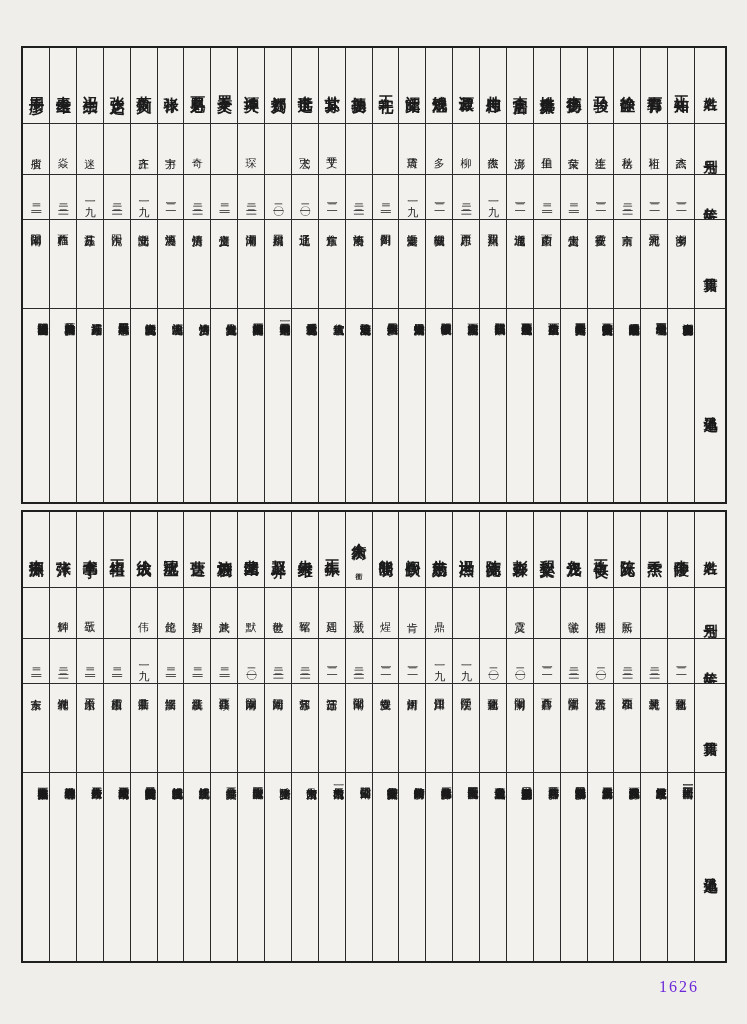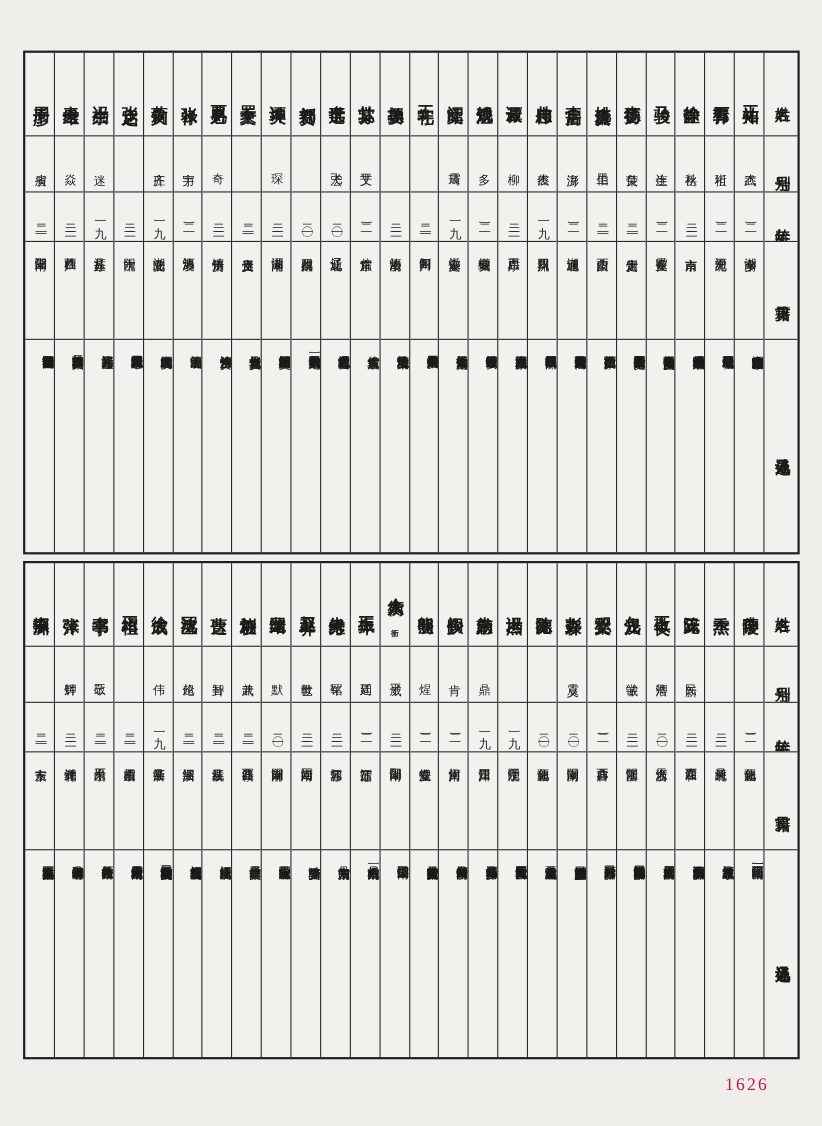--- a/index.html
+++ b/index.html
@@ -34,21 +34,21 @@
   .cell.name{height:76px;font-size:15px;font-weight:700;justify-content:space-around;padding:3px 0;letter-spacing:1px;}
   .cell.alias{height:51px;font-size:11px;line-height:12px;}
   .cell.age{height:45px;font-size:11px;letter-spacing:2px;}
   .cell.native{height:89px;font-size:11px;line-height:12px;justify-content:flex-start;padding-top:6px;}
   .cell.address{flex:1;font-size:11px;line-height:12.5px;justify-content:flex-start;padding-top:6px;align-items:flex-start;}
   .header .cell{font-size:14px;font-weight:700;justify-content:space-around;letter-spacing:0;}
   .header .cell.address{align-items:center;padding:28px 0;}
   .name-note{font-size:7px;text-orientation:upright;}
   #page-number{
     position:absolute;right:48px;bottom:28px;
-    font-size:16px;letter-spacing:2px;font-family:"Liberation Serif",serif;color:#be185d;
+    font-size:16px;letter-spacing:2px;font-family:"Liberation Serif",serif;color:#6d28d9;
   }
 </style>
 </head>
 <body>
 
 <div class="page">
   <div class="reg-table" id="table-top">
       <div class="col header">
         <div class="cell name">姓名</div>
         <div class="cell alias">别号</div>

